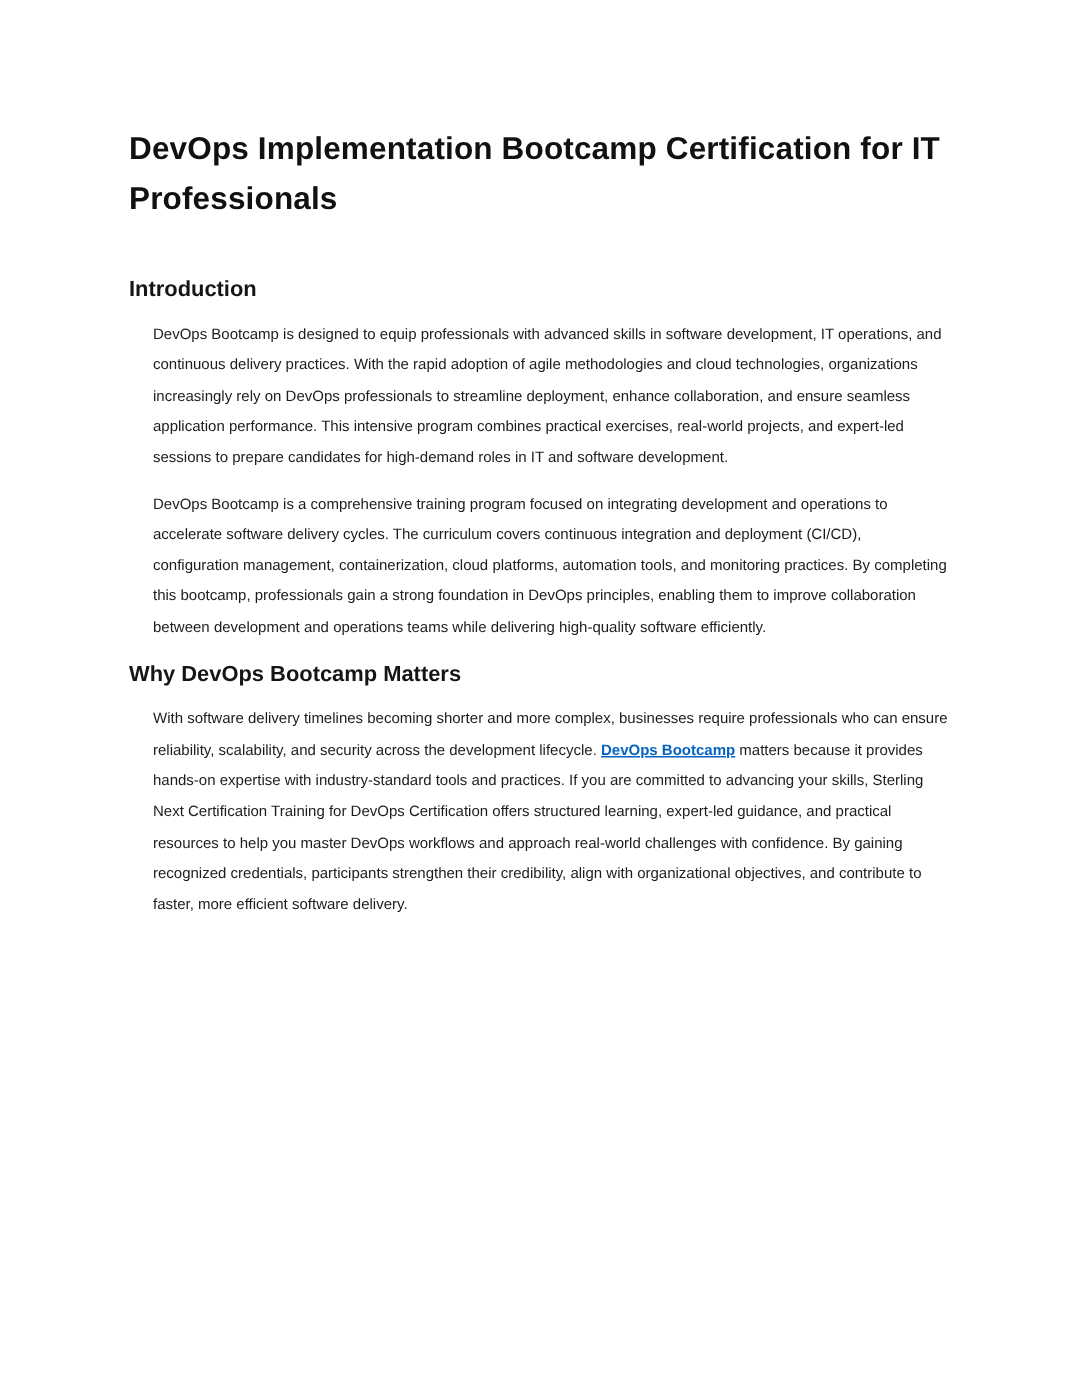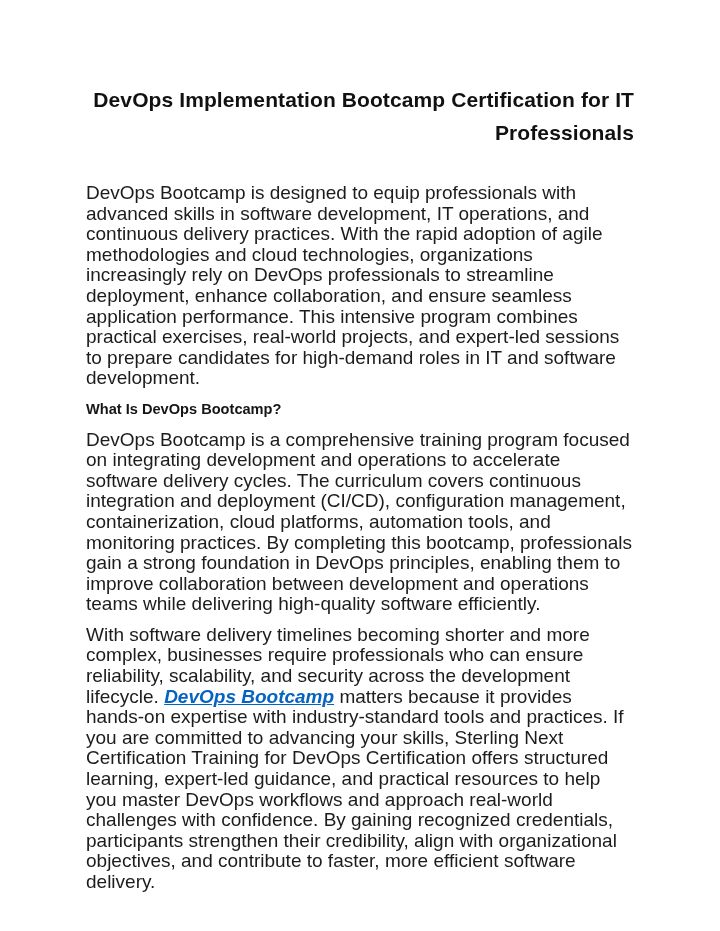--- a/index.html
+++ b/index.html
@@ -14,55 +14,55 @@
   .page {
     box-sizing: border-box;
     width: 720px;
     height: 931px;
     padding: 83px 86px 0 86px;
     background: #ffffff;
   }
   .doc-title {
     font-size: 21px;
     font-weight: bold;
-    text-align: right;
+    text-align: left;
     line-height: 33px;
     letter-spacing: 0.1px;
     color: #111111;
     margin: 0 0 34px 0;
   }
   .heading {
     font-size: 14.6px;
     font-weight: bold;
     line-height: 20.6px;
     margin: 0 0 10px 0;
     color: #151515;
   }
   .para {
-    font-size: 19px;
+    font-size: 10px;
     line-height: 20.6px;
-    margin: 0 0 10px 0;
+    margin: 0 0 10px 16px;
     color: #1c1c1c;
   }
   a.doc-link {
     color: #0563C1;
     font-weight: bold;
     text-decoration: underline;
     cursor: pointer;
-    font-style: italic;
   }
 </style>
 </head>
 <body>
 
 <div class="page">
 
   <h1 class="doc-title">DevOps Implementation Bootcamp Certification for IT Professionals</h1>
 
+  <h2 class="heading">Introduction</h2>
   <p class="para">DevOps Bootcamp is designed to equip professionals with advanced skills in software development, IT operations, and continuous delivery practices. With the rapid adoption of agile methodologies and cloud technologies, organizations increasingly rely on DevOps professionals to streamline deployment, enhance collaboration, and ensure seamless application performance. This intensive program combines practical exercises, real-world projects, and expert-led sessions to prepare candidates for high-demand roles in IT and software development.</p>
 
-  <h2 class="heading">What Is DevOps Bootcamp?</h2>
   <p class="para">DevOps Bootcamp is a comprehensive training program focused on integrating development and operations to accelerate software delivery cycles. The curriculum covers continuous integration and deployment (CI/CD), configuration management, containerization, cloud platforms, automation tools, and monitoring practices. By completing this bootcamp, professionals gain a strong foundation in DevOps principles, enabling them to improve collaboration between development and operations teams while delivering high-quality software efficiently.</p>
 
+  <h2 class="heading">Why DevOps Bootcamp Matters</h2>
   <p class="para"><span>With software delivery timelines becoming shorter and more complex, businesses require professionals who can ensure reliability, scalability, and security across the development lifecycle. </span><a class="doc-link">DevOps Bootcamp</a><span> matters because it provides hands-on expertise with industry-standard tools and practices. If you are committed to advancing your skills, Sterling Next Certification Training for DevOps Certification offers structured learning, expert-led guidance, and practical resources to help you master DevOps workflows and approach real-world challenges with confidence. By gaining recognized credentials, participants strengthen their credibility, align with organizational objectives, and contribute to faster, more efficient software delivery.</span></p>
 
 
 </div>
 
 </body></html>

